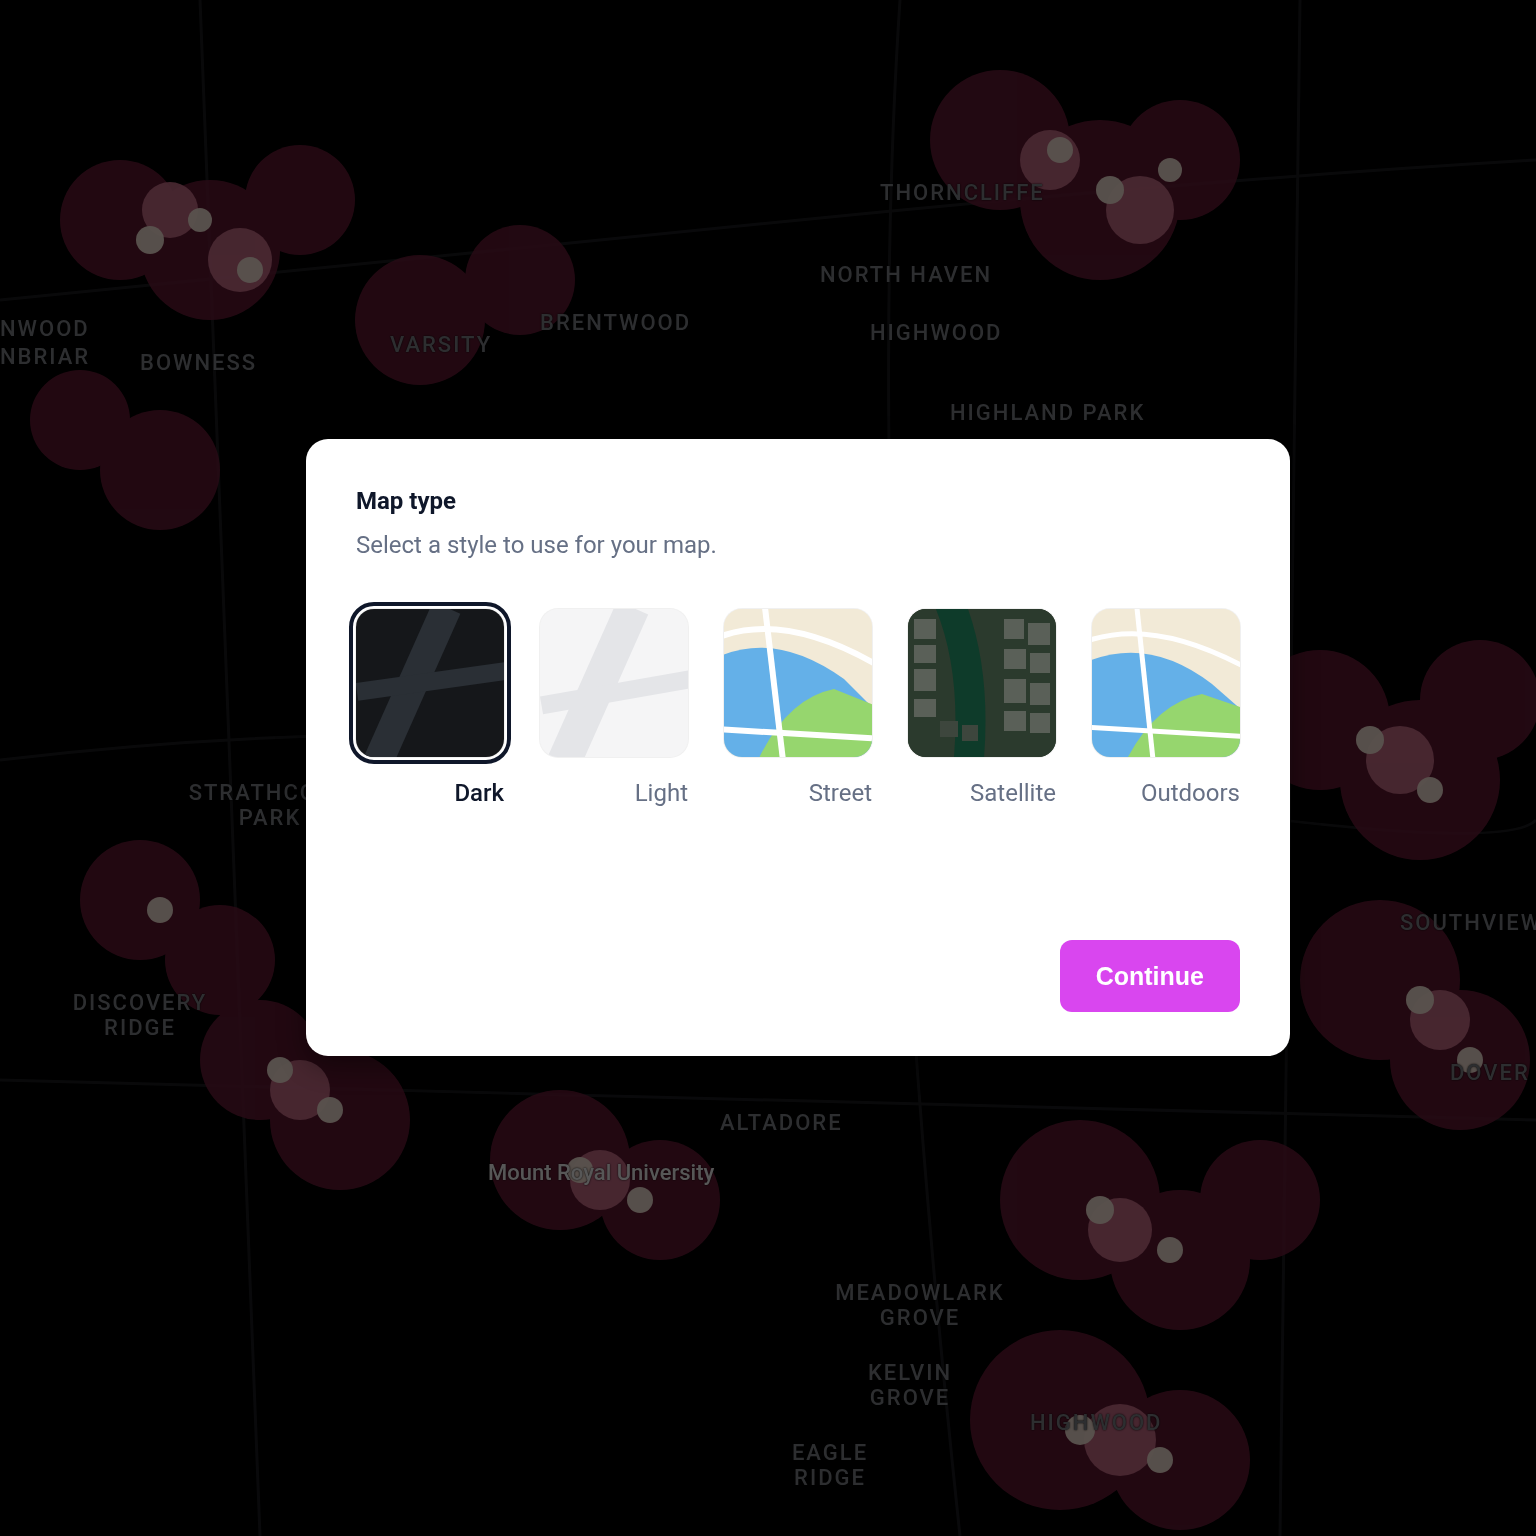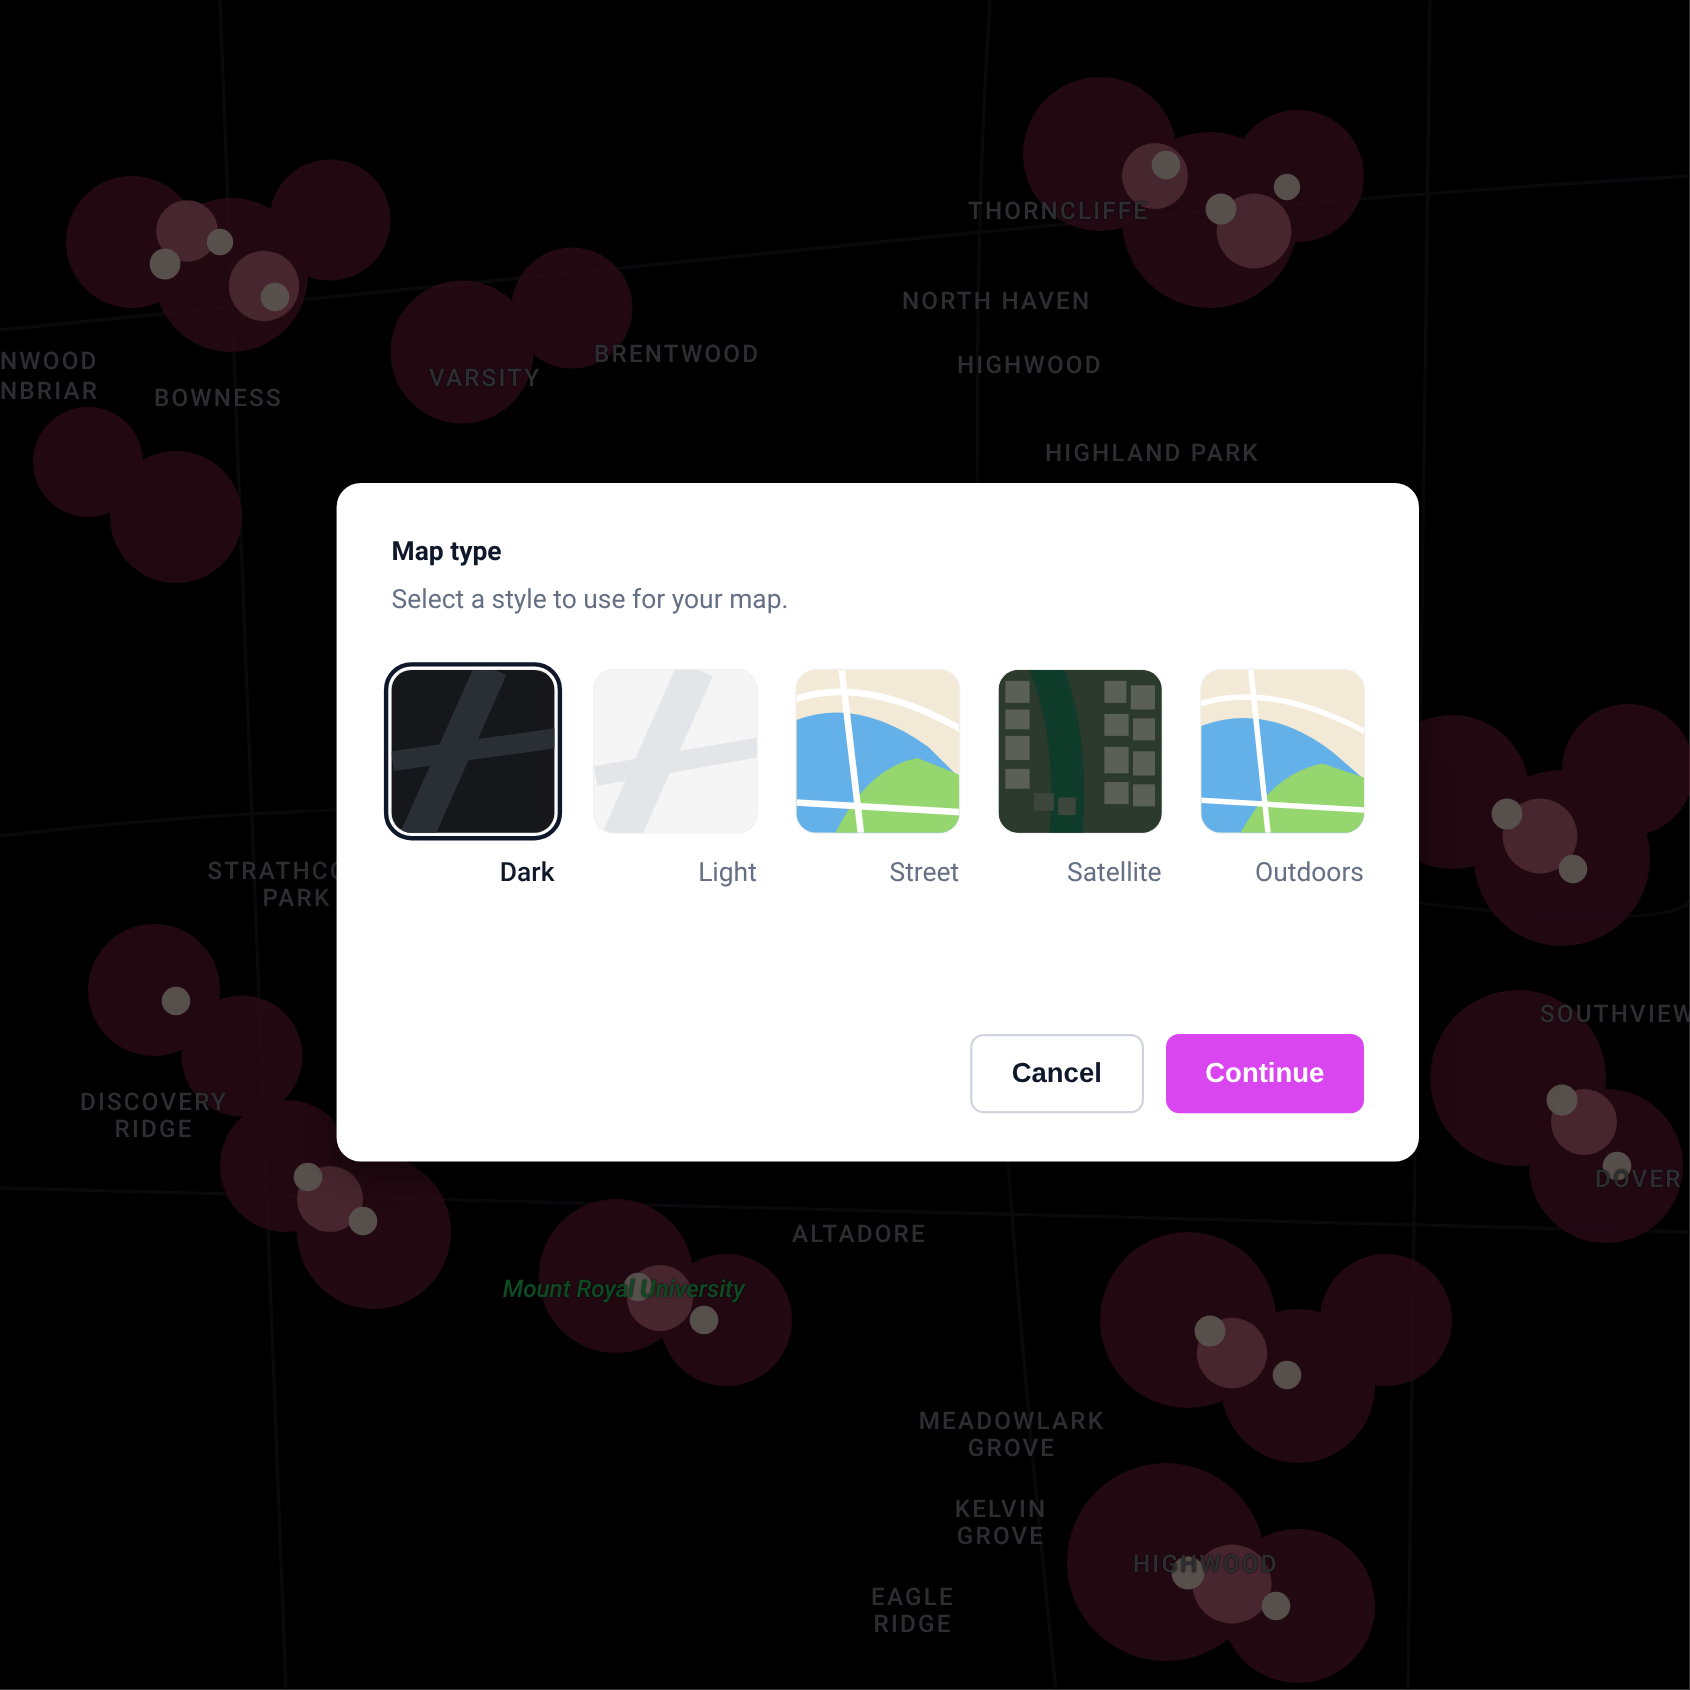--- a/index.html
+++ b/index.html
@@ -230,21 +230,21 @@
   <div class="place-label" style="left:0px;   top:344px;">NBRIAR</div>
   <div class="place-label" style="left:170px; top:780px; white-space:normal; width:200px;">STRATHCONA PARK</div>
   <div class="place-label" style="left:40px;  top:990px; white-space:normal; width:200px;">DISCOVERY RIDGE</div>
   <div class="place-label" style="left:720px; top:1110px;">ALTADORE</div>
   <div class="place-label" style="left:800px; top:1280px; white-space:normal; width:240px;">MEADOWLARK GROVE</div>
   <div class="place-label" style="left:830px; top:1360px; white-space:normal; width:160px;">KELVIN GROVE</div>
   <div class="place-label" style="left:760px; top:1440px; white-space:normal; width:140px;">EAGLE RIDGE</div>
   <div class="place-label" style="left:1030px;top:1410px;">HIGHWOOD</div>
   <div class="place-label" style="left:1450px;top:1060px;">DOVER</div>
   <div class="place-label" style="left:1400px;top:910px;">SOUTHVIEW</div>
-  <div class="place-label" style="left:457px; top:1160px; font-style:italic; letter-spacing:0; color:#22c55e;">Mount Royal University</div>
+  <div class="place-label" style="left:488px; top:1160px; letter-spacing:0; color:#e5e5e5;">Mount Royal University</div>
 
   <div class="bg-dim"></div>
 </div>
 
 <div class="modal">
   <h1>Map type</h1>
   <p class="sub">Select a style to use for your map.</p>
 
   <div class="options">
 
@@ -314,16 +314,15 @@
             <path d="M 44 -10 L 62 160"></path>
           </g>
         </svg>
       </div>
       <div class="opt-label">Outdoors</div>
     </div>
 
   </div>
 
   <div class="btn-row">
-    <button class="btn btn-secondary">Cancel</button>
     <button class="btn btn-primary">Continue</button>
   </div>
 </div>
 
 </body></html>

